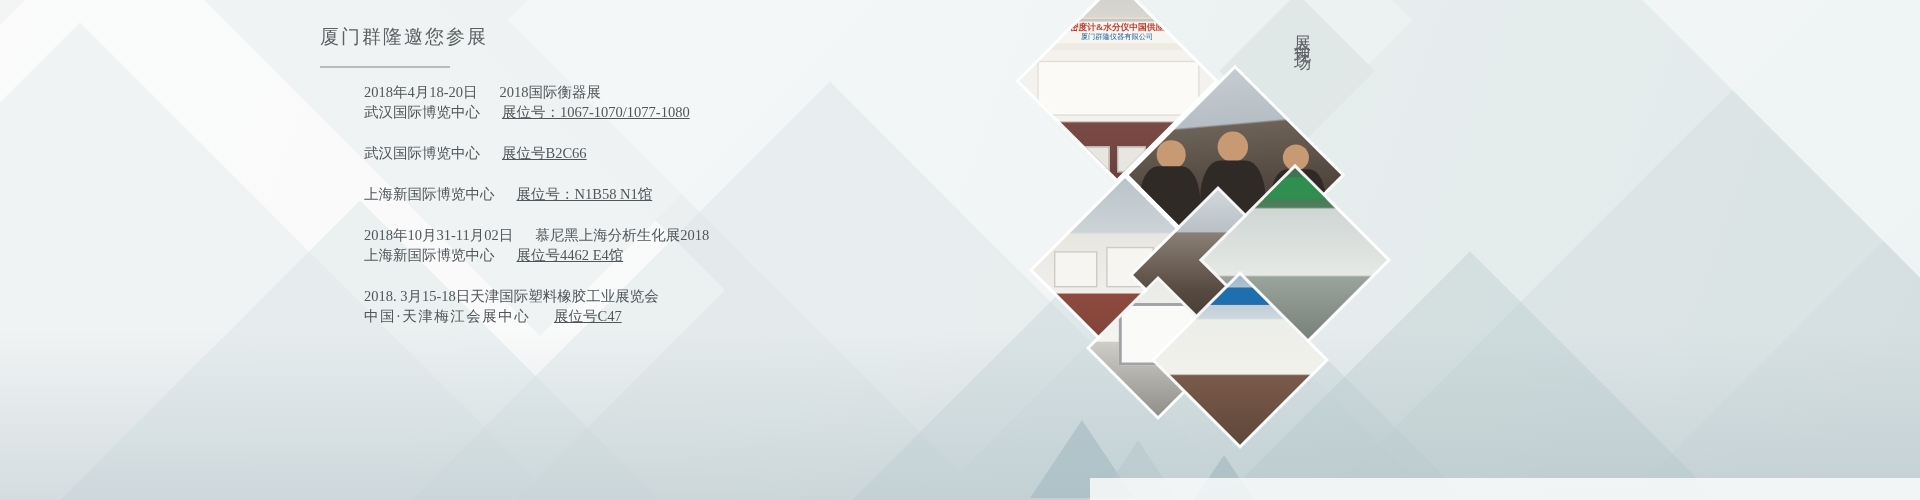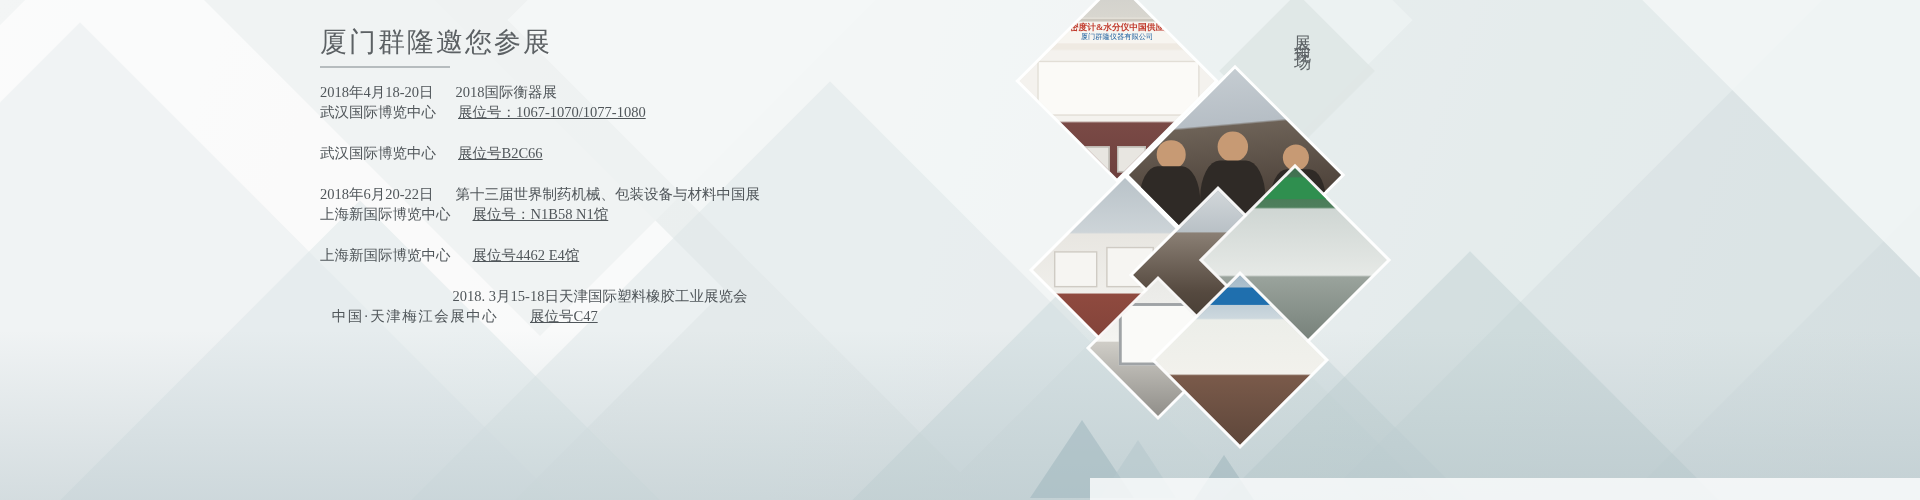--- a/index.html
+++ b/index.html
@@ -50,42 +50,42 @@
          border-color:transparent transparent #8fa9b1 transparent;opacity:.40;}
 
   .band{position:absolute;left:1090px;top:478px;width:830px;height:36px;
         background:#ffffff;opacity:.78;}
 
   
   .content{position:absolute;left:0;top:0;width:900px;height:500px;}
 
   .title{
     position:absolute;left:320px;top:24px;
-    font-size:27px;letter-spacing:2px;color:#5c6164;
+    font-size:19px;letter-spacing:2px;color:#5c6164;
     font-family:"Liberation Serif","DejaVu Serif",serif;
     white-space:nowrap;
   }
   .title-rule{position:absolute;left:320px;top:66px;width:130px;height:2px;background:#b6bcbe;}
 
   .events{position:absolute;left:320px;top:82px;width:560px;}
-  .event{margin-bottom:21px;}
+  .event{margin-bottom:21px;margin-left:44px;}
   .event .row{
     display:flex;align-items:baseline;white-space:nowrap;
     color:#50565a;font-size:14.5px;line-height:20px;
     font-family:"Liberation Serif","DejaVu Serif",serif;
   }
   .event .row .date{min-width:112px;}
   .event .row .venue{min-width:112px;}
   .event .row .name{margin-left:22px;}
   .event .row .booth{margin-left:22px;text-decoration:underline;}
 
-  .event.single .row{display:block;text-align:center;}
+  .event.single .row{display:block;}
   .event.single .row .name{margin-left:0;}
   .event.single .row .booth{margin-left:0;}
-  .event.single .line2{display:flex;align-items:baseline;gap:20px;}
+  .event.single .line2{display:flex;align-items:baseline;}
   .event.single .line2 .venue{min-width:190px;letter-spacing:1.5px;}
   .event.single .line2 .booth{margin-left:0;}
 
   
   .collage{position:absolute;left:1030px;top:0px;width:360px;height:500px;}
   .dia{position:absolute;transform:rotate(45deg);overflow:hidden;
        box-shadow:0 0 0 3px rgba(255,255,255,.95);}
   .dia > .inner{width:100%;height:100%;transform:rotate(-45deg) scale(1.45);}
 
   .d1{left:18px;top:12px;width:138px;height:138px;}
@@ -184,30 +184,30 @@
 
       <div class="event">
         <div class="row">
           <span class="venue">武汉国际博览中心</span>
           <span class="booth">展位号B2C66</span>
         </div>
       </div>
 
       <div class="event">
         <div class="row">
-          <span class="date">2018年6月20-22日</span>
-          <span class="name">第十三届世界制药机械、包装设备与材料中国展</span>
-        </div>
-        <div class="row">
           <span class="venue">上海新国际博览中心</span>
           <span class="booth">展位号：N1B58  N1馆</span>
         </div>
       </div>
 
       <div class="event">
+        <div class="row">
+          <span class="date">2018年10月31-11月02日</span>
+          <span class="name">慕尼黑上海分析生化展2018</span>
+        </div>
         <div class="row">
           <span class="venue">上海新国际博览中心</span>
           <span class="booth">展位号4462  E4馆</span>
         </div>
       </div>
 
       <div class="event single">
         <div class="row">
           <span class="name">2018. 3月15-18日天津国际塑料橡胶工业展览会</span>
         </div>

